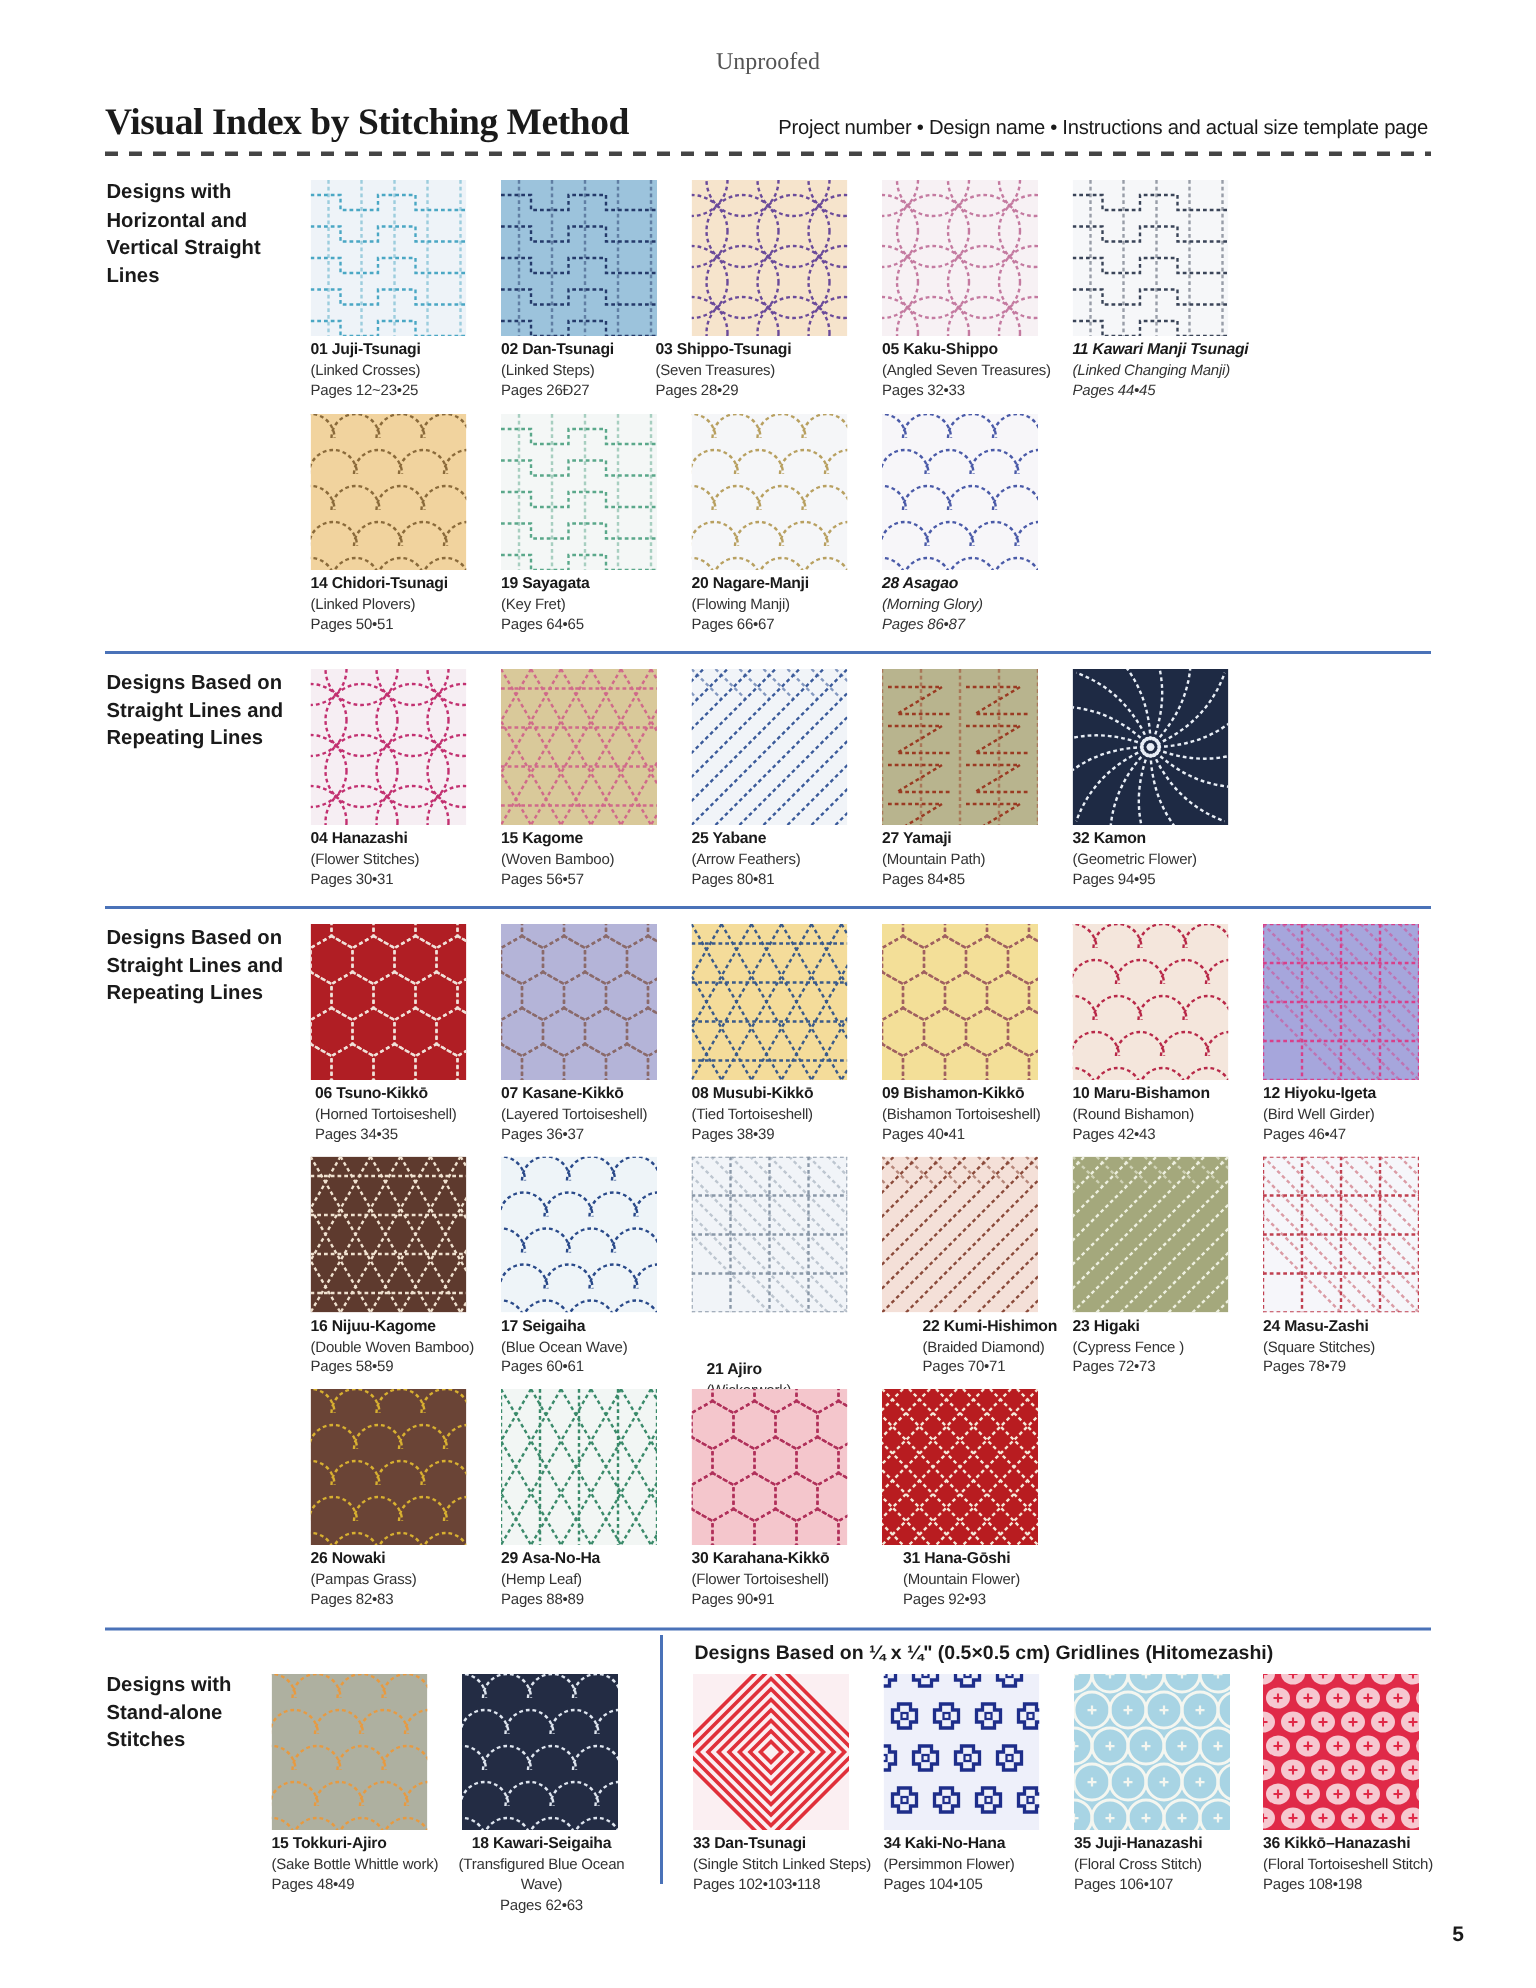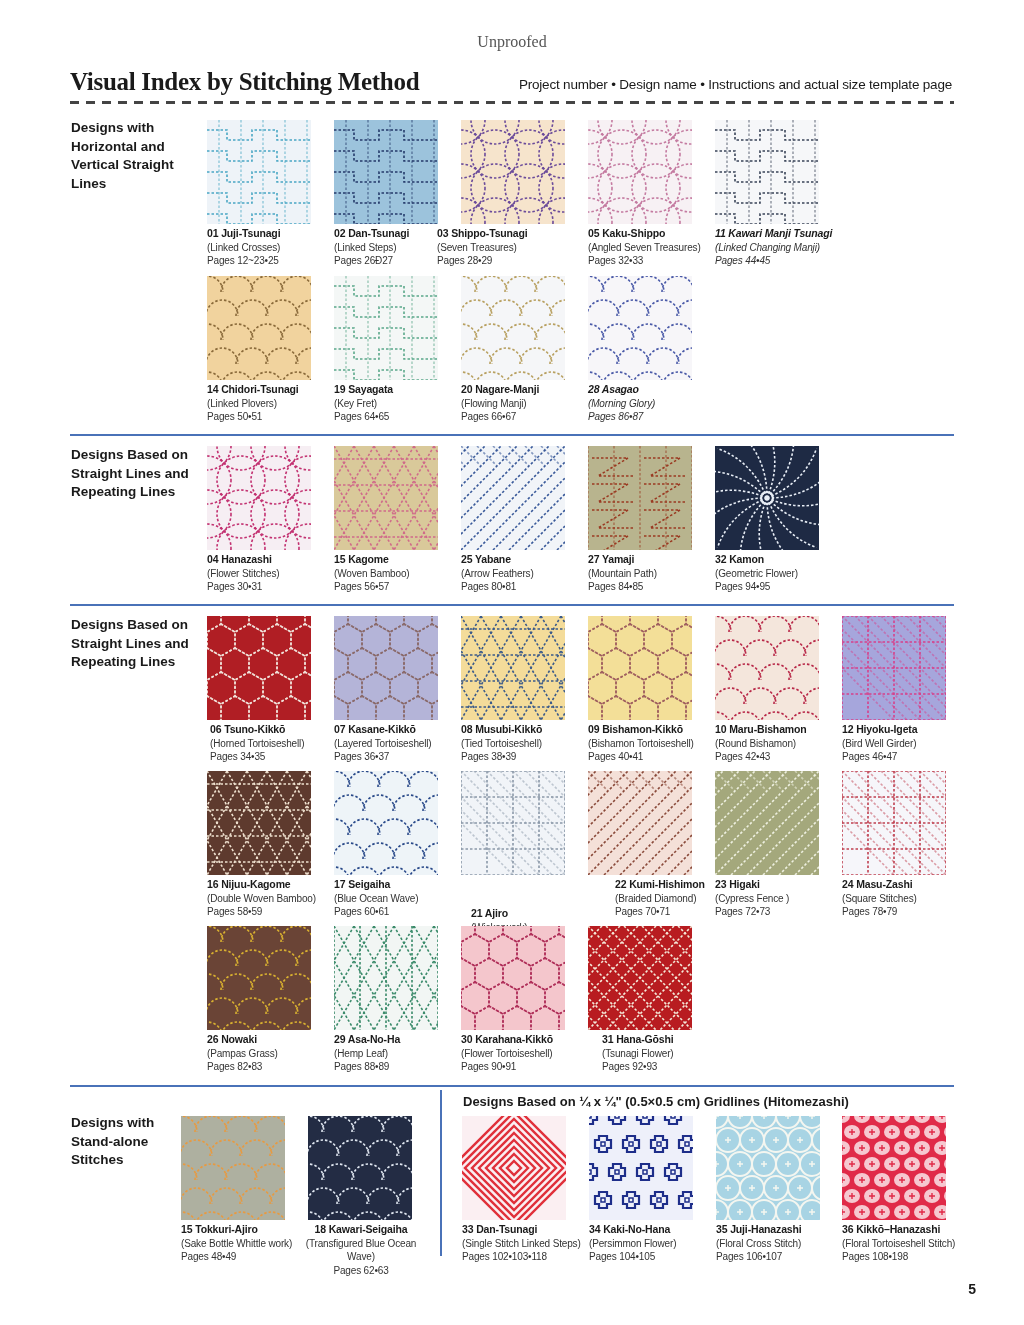--- a/index.html
+++ b/index.html
@@ -904,21 +904,21 @@
         <path d="M72 0 L176 104" stroke="#f4e8d8" stroke-width="1.6" stroke-dasharray="2.5 2" fill="none"></path>
         <path d="M176 0 L72 104" stroke="#f4e8d8" stroke-width="1.6" stroke-dasharray="2.5 2" fill="none"></path>
         <path d="M90 0 L194 104" stroke="#f4e8d8" stroke-width="1.6" stroke-dasharray="2.5 2" fill="none"></path>
         <path d="M194 0 L90 104" stroke="#f4e8d8" stroke-width="1.6" stroke-dasharray="2.5 2" fill="none"></path>
         <path d="M108 0 L212 104" stroke="#f4e8d8" stroke-width="1.6" stroke-dasharray="2.5 2" fill="none"></path>
         <path d="M212 0 L108 104" stroke="#f4e8d8" stroke-width="1.6" stroke-dasharray="2.5 2" fill="none"></path>
         <path d="M126 0 L230 104" stroke="#f4e8d8" stroke-width="1.6" stroke-dasharray="2.5 2" fill="none"></path>
         <path d="M230 0 L126 104" stroke="#f4e8d8" stroke-width="1.6" stroke-dasharray="2.5 2" fill="none"></path>
       </svg>
     </div>
-    <div class="caption" style="left: 556px; top: 1033px; margin-left: 46px;"><span class="nm">31 Hana-Gōshi</span><br><span class="ds"> (Tsunagi Flower)</span><span class="pg">Pages 92•93</span></div>
+    <div class="caption" style="left: 556px; top: 1033px; margin-left: 46px;"><span class="nm">31 Hana-Gōshi</span><br><span class="ds"> (Mountain Flower)</span><span class="pg">Pages 92•93</span></div>
     <div class="tile" style="left: 181px; top: 1116px;">
       <svg viewBox="0 0 104 104" xmlns="http://www.w3.org/2000/svg">
         <rect width="104" height="104" fill="#aeb0a0"></rect>
         <path d="M-16 16 A16 16 0 0 1 16 16" stroke="#e89a40" stroke-width="1.6" stroke-dasharray="2.5 2" fill="none"></path>
         <path d="M14 16 A16 16 0 0 1 46 16" stroke="#e89a40" stroke-width="1.6" stroke-dasharray="2.5 2" fill="none"></path>
         <path d="M44 16 A16 16 0 0 1 76 16" stroke="#e89a40" stroke-width="1.6" stroke-dasharray="2.5 2" fill="none"></path>
         <path d="M74 16 A16 16 0 0 1 106 16" stroke="#e89a40" stroke-width="1.6" stroke-dasharray="2.5 2" fill="none"></path>
         <path d="M-1 40 A16 16 0 0 1 31 40" stroke="#e89a40" stroke-width="1.6" stroke-dasharray="2.5 2" fill="none"></path>
         <path d="M29 40 A16 16 0 0 1 61 40" stroke="#e89a40" stroke-width="1.6" stroke-dasharray="2.5 2" fill="none"></path>
         <path d="M59 40 A16 16 0 0 1 91 40" stroke="#e89a40" stroke-width="1.6" stroke-dasharray="2.5 2" fill="none"></path>

